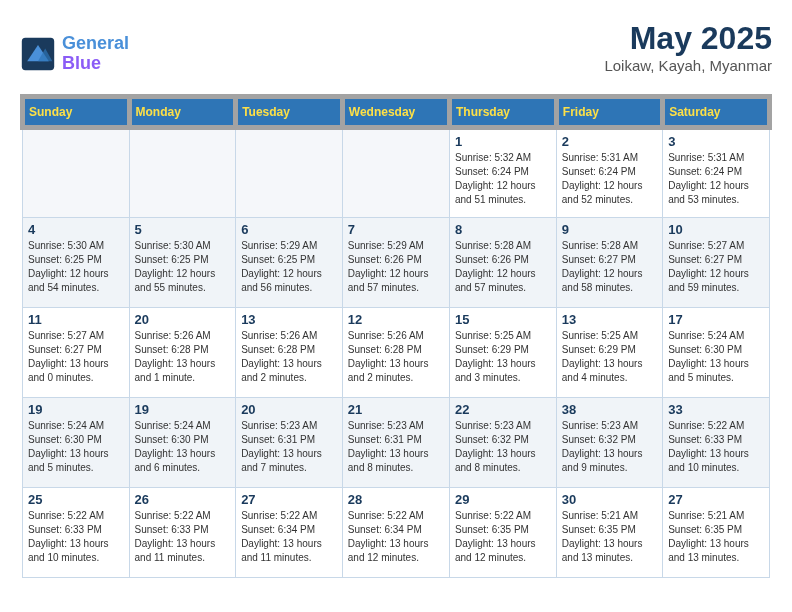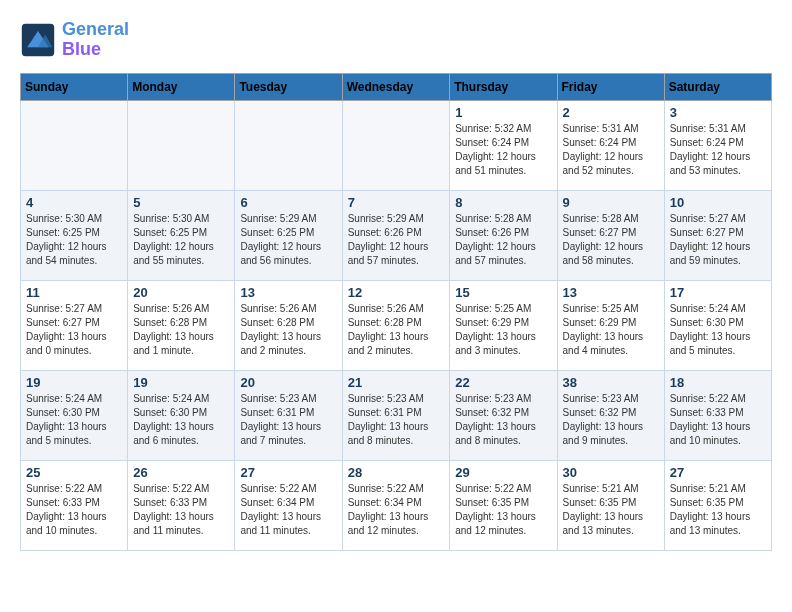--- a/index.html
+++ b/index.html
@@ -7,21 +7,21 @@
       font-family: Arial, sans-serif;
       background: #fff;
       width: 792px;
       min-height: 612px;
       padding: 20px;
     }
     .header {
       display: flex;
       justify-content: space-between;
       align-items: flex-end;
-      margin-bottom: 13px;
+      margin-bottom: 20px;
     }
     .logo {
       display: flex;
       align-items: center;
       gap: 6px;
     }
     .logo-text {
       font-size: 18px;
       font-weight: bold;
       color: #1a3a5c;
@@ -46,26 +46,26 @@
       font-size: 15px;
       color: #555;
     }
     .calendar {
       width: 100%;
       border-collapse: collapse;
       font-size: 11px;
     }
     .calendar th {
       background: #2e75b6;
-      color: #000000;
+      color: #fde047;
       padding: 6px 4px;
       text-align: left;
       font-size: 12px;
       font-weight: bold;
-      border: 1px solid #a3a3a3;
+      border: 5px solid #a3a3a3;
     }
     .calendar td {
       border: 1px solid #c8d8e8;
       vertical-align: top;
       padding: 4px 5px;
       width: 108px;
       height: 90px;
       background: #fff;
     }
     .calendar td.empty {
@@ -95,20 +95,24 @@
     <svg class="logo-icon" viewBox="0 0 40 40">
       <rect x="2" y="2" width="36" height="36" rx="4" fill="#1a3a5c"></rect>
       <polygon points="8,28 20,10 32,28" fill="#4a90d9"></polygon>
       <polygon points="20,28 28,14 36,28" fill="#2e75b6" opacity="0.7"></polygon>
     </svg>
     <div class="logo-text">
       <div><span>General</span></div>
       <div><span style="color:#8b5cf6">Blue</span></div>
     </div>
   </div>
+  <div class="title-block">
+    <div class="month-title">May 2025</div>
+    <div class="location">Loikaw, Kayah, Myanmar</div>
+  </div>
 </div>
 
 <table class="calendar">
   <thead>
     <tr>
     <th>Sunday</th>
         <th>Monday</th>
         <th>Tuesday</th>
         <th>Wednesday</th>
         <th>Thursday</th>
@@ -214,21 +218,21 @@
         </td>
         <td>
           <span class="day-num">22</span>
           <div class="day-info">Sunrise: 5:23 AM<br>Sunset: 6:32 PM<br>Daylight: 13 hours<br>and 8 minutes.</div>
         </td>
         <td>
           <span class="day-num">38</span>
           <div class="day-info">Sunrise: 5:23 AM<br>Sunset: 6:32 PM<br>Daylight: 13 hours<br>and 9 minutes.</div>
         </td>
         <td>
-          <span class="day-num">18</span>
+          <span class="day-num">33</span>
           <div class="day-info">Sunrise: 5:22 AM<br>Sunset: 6:33 PM<br>Daylight: 13 hours<br>and 10 minutes.</div>
         </td>
       </tr>
       <tr>
         <td>
           <span class="day-num">25</span>
           <div class="day-info">Sunrise: 5:22 AM<br>Sunset: 6:33 PM<br>Daylight: 13 hours<br>and 10 minutes.</div>
         </td>
         <td>
           <span class="day-num">26</span>

